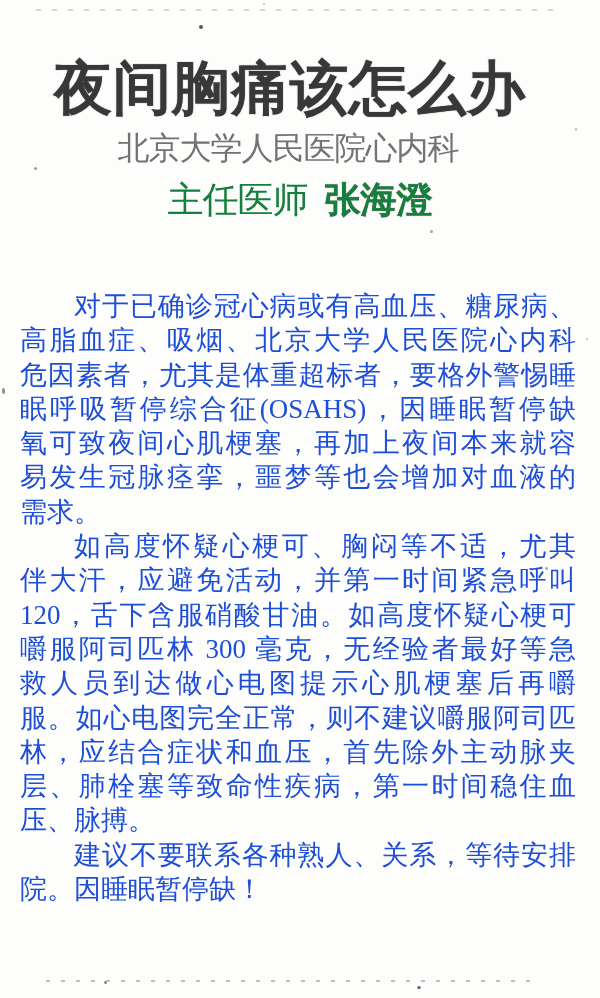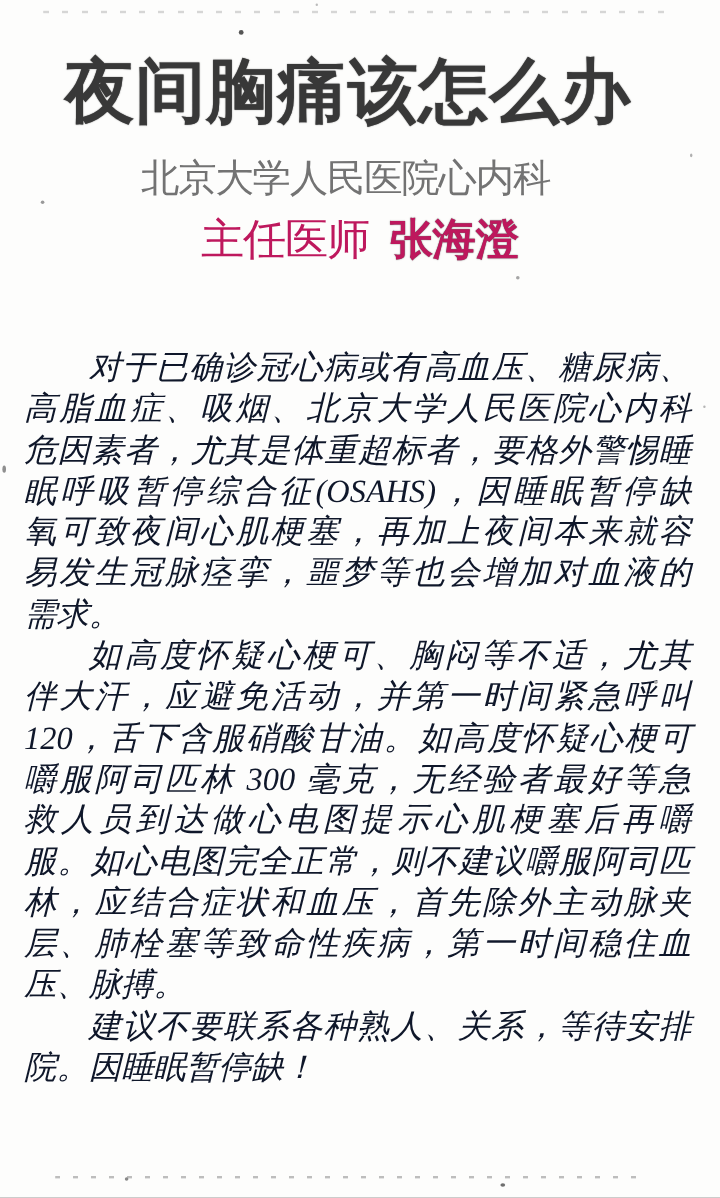--- a/index.html
+++ b/index.html
@@ -31,21 +31,21 @@
       90deg,
       #9b9b9b 0px, #9b9b9b 4px,
       transparent 4px, transparent 15px
     );
   }
 
   .doc-title {
     position: absolute;
     top: 40px;
     left: 0; right: 20px;
-    margin: 4px;
+    margin: 15px;
     text-align: center;
     font-family: "Liberation Sans", "DejaVu Sans", sans-serif;
     font-size: 58px;
     line-height: 66px;
     font-weight: 900;
     letter-spacing: 1px;
     color: #383838;
     text-shadow: 0 0 1px #4a4a4a;
   }
   .doc-subtitle {
@@ -58,44 +58,43 @@
     letter-spacing: -1px;
     color: #737373;
   }
   .doc-author {
     position: absolute;
     top: 179px;
     left: 0; right: 0;
     text-align: center;
     font-size: 36px;
     line-height: 42px;
-    color: #be185d;
+    color: #15803d;
   }
   .doc-author .author-prefix { letter-spacing: -1px; }
   .doc-author .author-name {
     font-weight: bold;
     margin-left: 17px;
     letter-spacing: 0px;
     text-shadow: 0 0 1px #3a3a3a;
   }
 
   .doc-body {
     position: absolute;
     top: 289px;
     left: 20px;
     right: 24px;
   }
   .line {
     font-size: 27px;
     line-height: 34.3px;
     text-align: justify;
     text-align-last: justify;
-    color: #0f172a;
+    color: #1d4ed8;
     white-space: normal;
-    font-style: italic;
   }
   .line.first { text-indent: 2em; }
   .line.final { text-align-last: left; }
 
   
   .speck {
     position: absolute;
     border-radius: 50%;
     background: #8a8a8a;
   }

